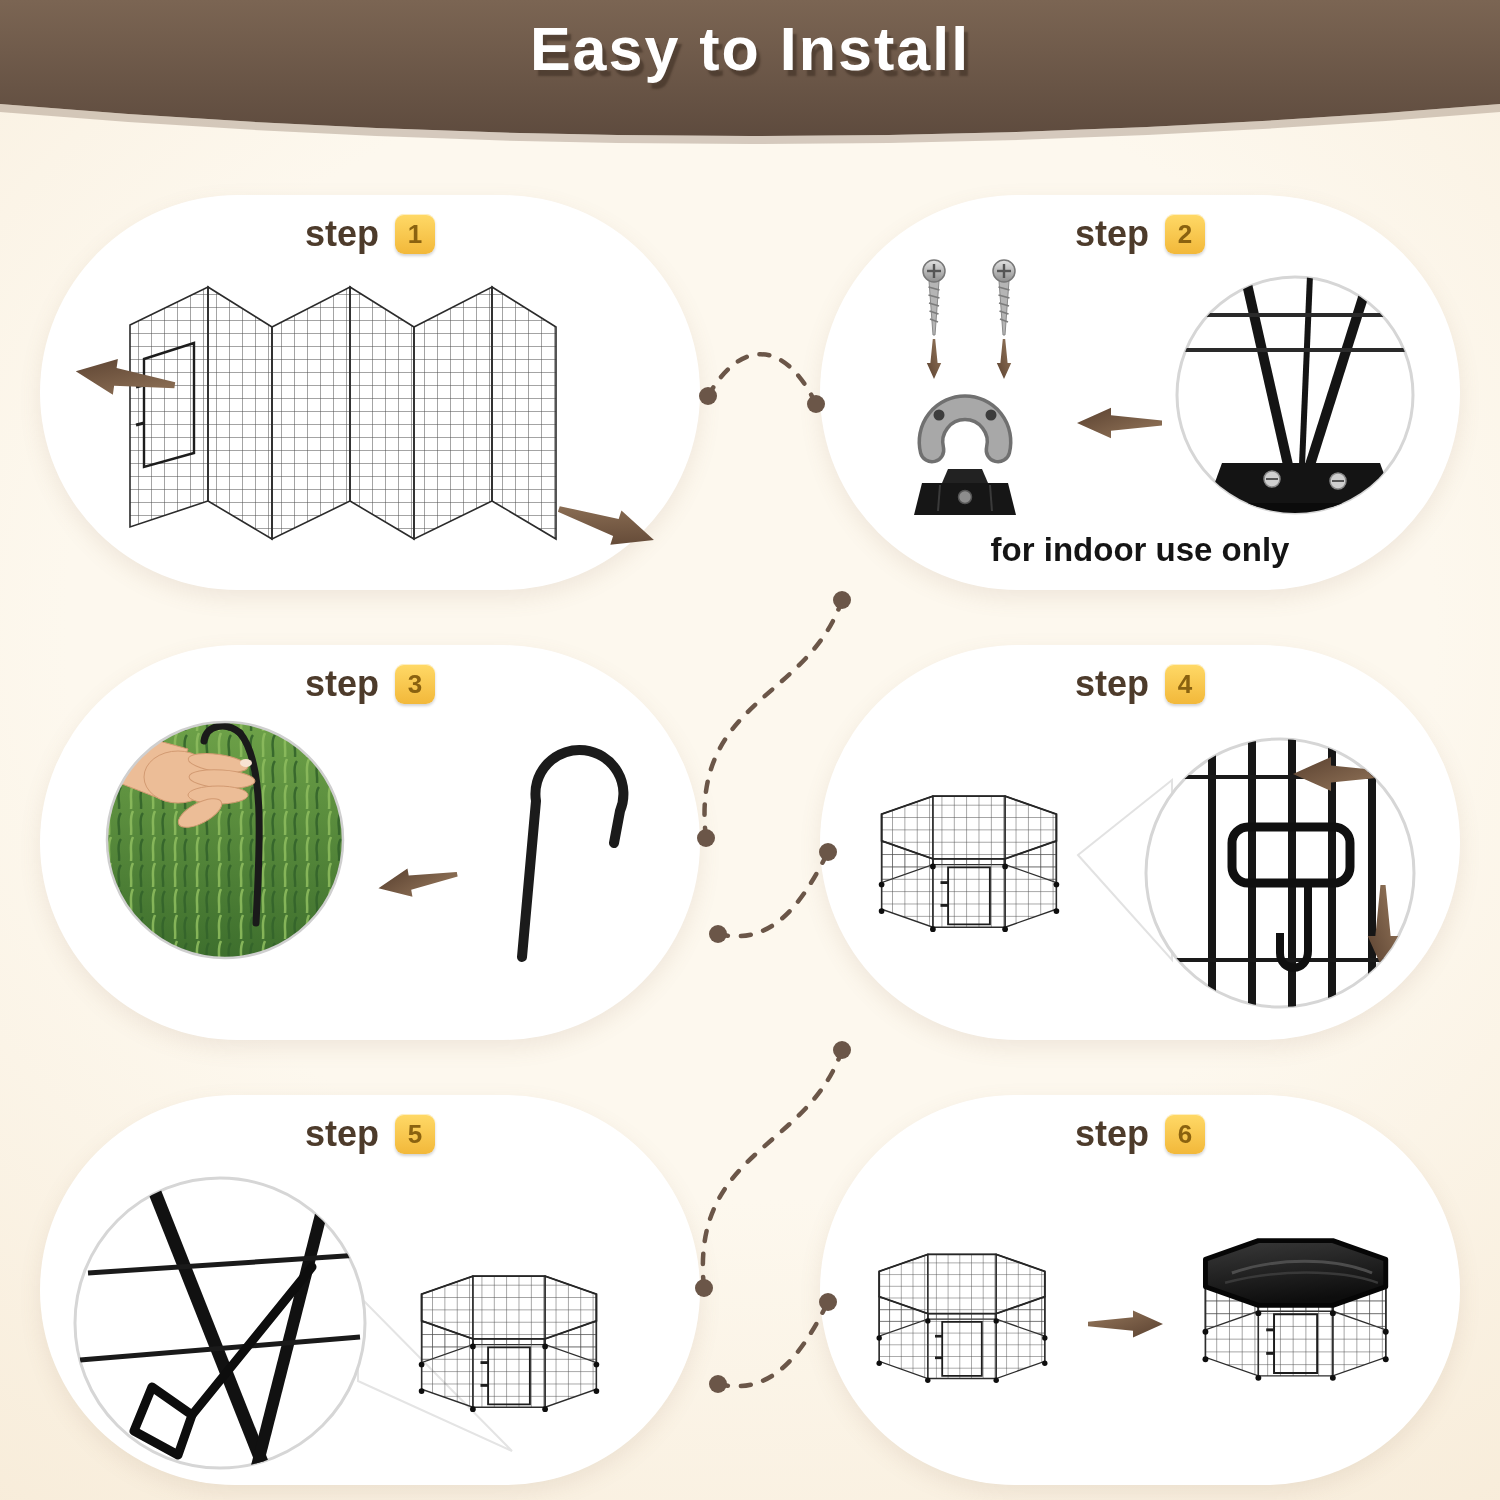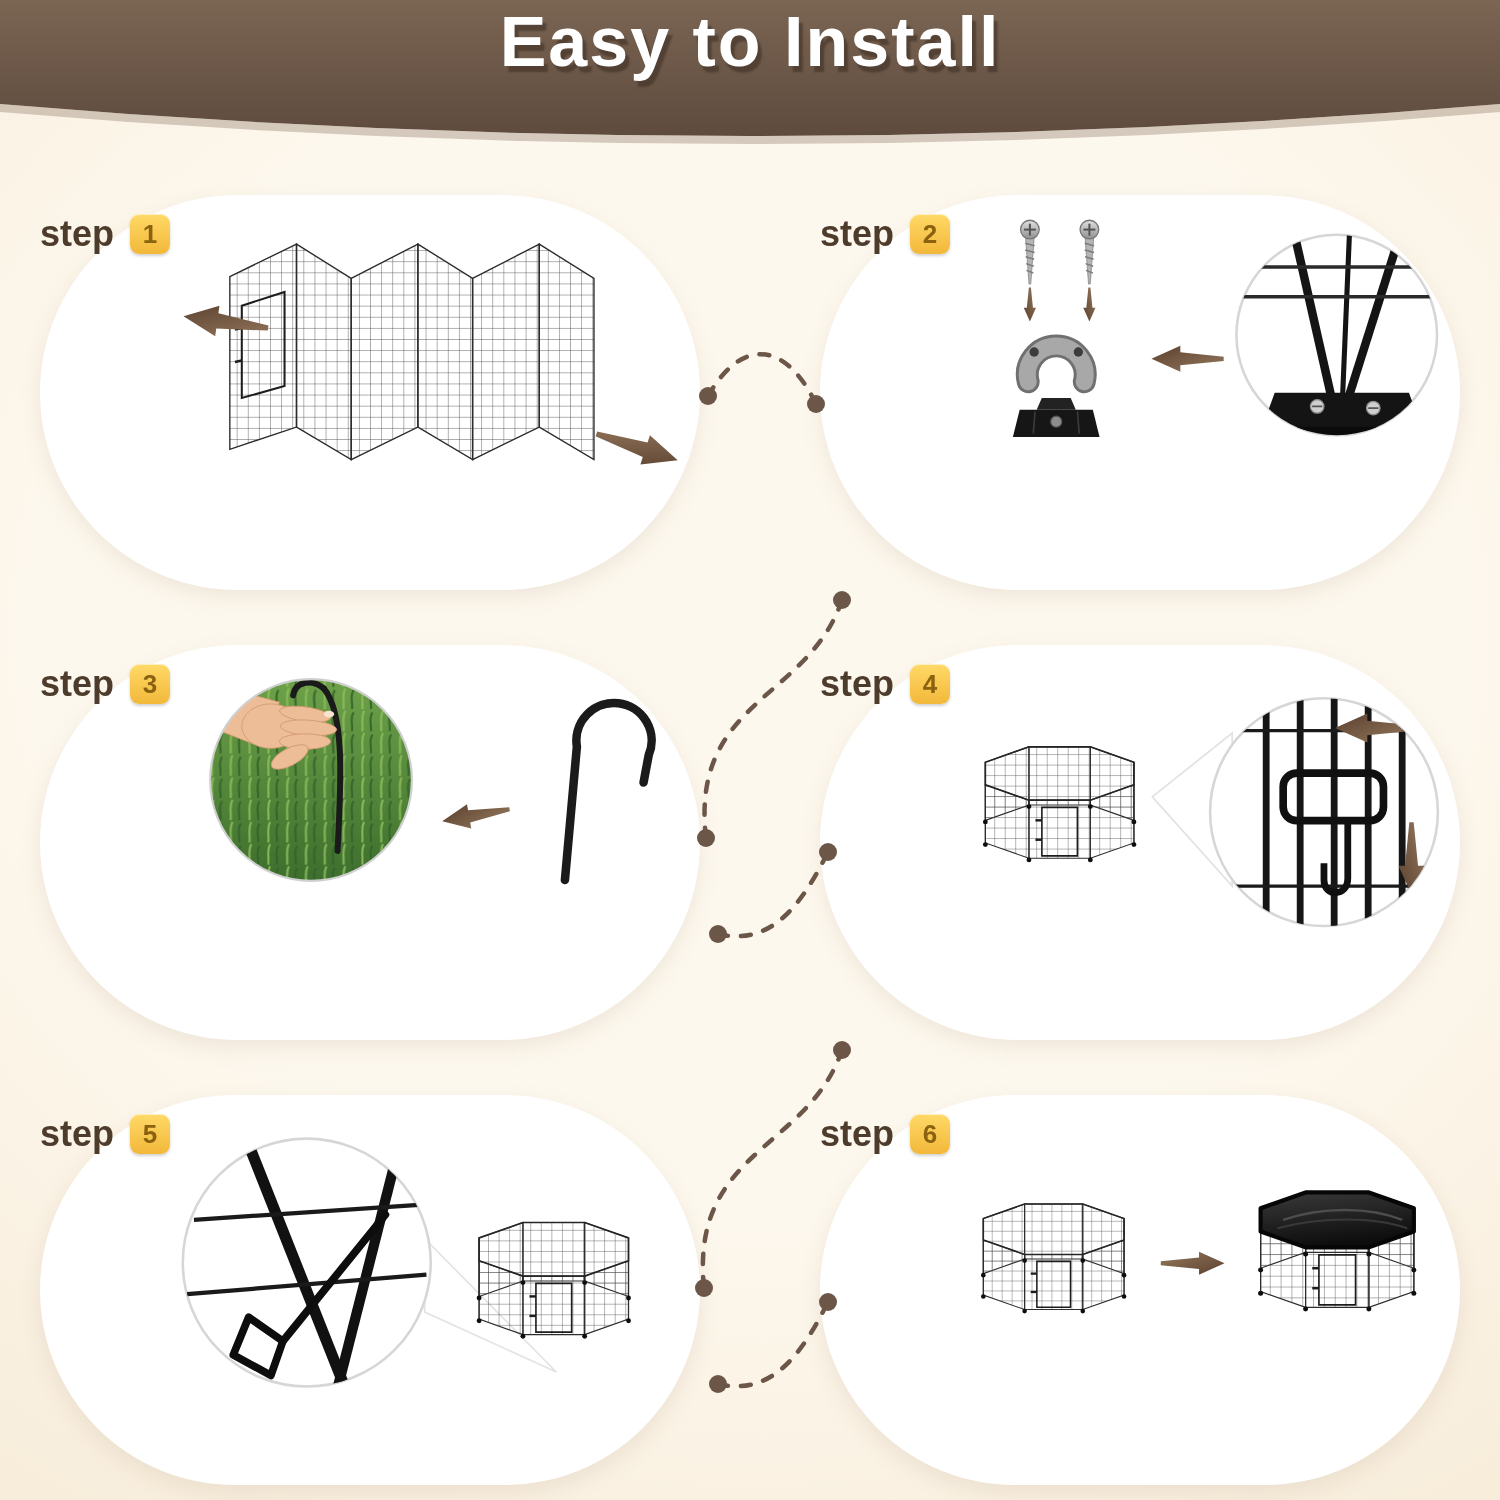--- a/index.html
+++ b/index.html
@@ -3,28 +3,28 @@
 <meta charset="utf-8">
 <style>
   html,body{margin:0;padding:0;}
   body{font-family:"Liberation Sans", sans-serif;}
   #stage{
     position:relative;width:1500px;height:1500px;overflow:hidden;
     background:radial-gradient(120% 100% at 50% 42%, #fdf8ee 38%, #f6e9d4 82%, #efdfc6 100%);
   }
   .banner{position:absolute;top:0;left:0;width:1500px;height:175px;z-index:3;}
   .banner-title{
-    position:absolute;top:2px;left:0;right:0;text-align:center;z-index:4;
-    font-size:70px;font-weight:bold;color:#ffffff;letter-spacing:2px;
+    position:absolute;top:14px;left:0;right:0;text-align:center;z-index:4;
+    font-size:61px;font-weight:bold;color:#ffffff;letter-spacing:2px;
     text-shadow:4px 6px 2px rgba(59,44,32,0.55);
   }
   .card{
     position:absolute;background:#ffffff;border-radius:200px;z-index:1;
     box-shadow:0 8px 22px rgba(140,110,80,0.12);
-    display:flex;flex-direction:row;align-items:flex-start;
+    display:flex;flex-direction:column;align-items:center;
   }
   .step-head{display:flex;align-items:center;justify-content:center;gap:16px;margin-top:18px;height:42px;}
   .step-label{font-size:36px;font-weight:bold;color:#4d3b2b;}
   .step-badge{
     width:40px;height:40px;border-radius:9px;text-align:center;line-height:40px;
     background:linear-gradient(180deg,#ffd967,#f2b83a);
     color:#8a6210;font-size:26px;font-weight:bold;
     box-shadow:0 2px 3px rgba(0,0,0,0.18), inset 0 1px 0 rgba(255,255,255,0.6);
   }
   .caption{font-size:33px;font-weight:bold;color:#141414;text-align:center;margin-top:-4px;}
@@ -184,20 +184,21 @@
         <path d="M345 95 H575" stroke="#2a2a2a" stroke-width="4"></path>
         <path d="M345 60 H570" stroke="#2a2a2a" stroke-width="4"></path>
         <polygon points="382,208 540,208 556,252 366,252" fill="#141414"></polygon>
         <rect x="352" y="248" width="230" height="14" rx="4" fill="#0b0b0b"></rect>
         <circle cx="432" cy="224" r="8" fill="#cfcfcf" stroke="#888" stroke-width="1.5"></circle>
         <line x1="426" y1="224" x2="438" y2="224" stroke="#555" stroke-width="2"></line>
         <circle cx="498" cy="226" r="8" fill="#cfcfcf" stroke="#888" stroke-width="1.5"></circle>
         <line x1="492" y1="226" x2="504" y2="226" stroke="#555" stroke-width="2"></line>
       </g>
     </svg>
+    <div class="caption">for indoor use only</div>
   </div>
 
   <div class="card" style="left:40px;top:645px;width:660px;height:395px">
     <div class="step-head">
       <span class="step-label">step</span>
       <span class="step-badge">3</span>
     </div>
     <svg width="620" height="270" viewBox="0 0 620 270">
       <defs>
           <clipPath id="c3clip">

